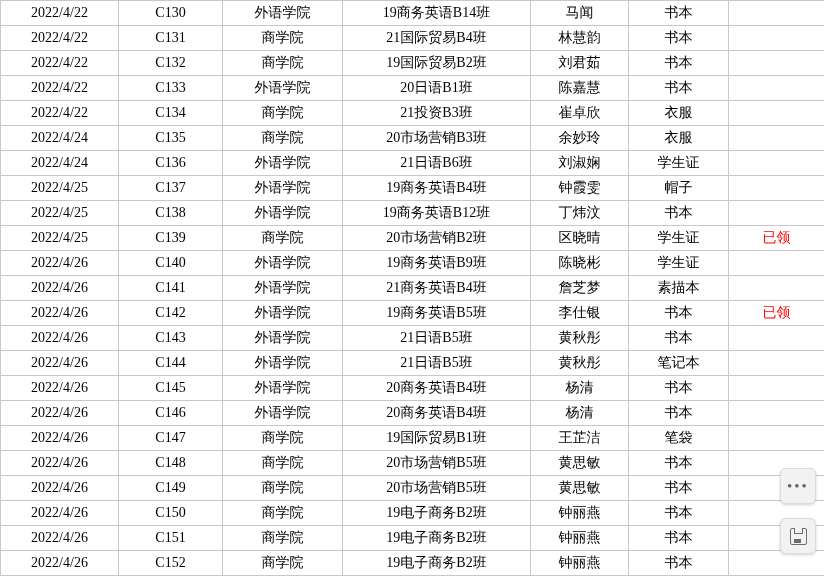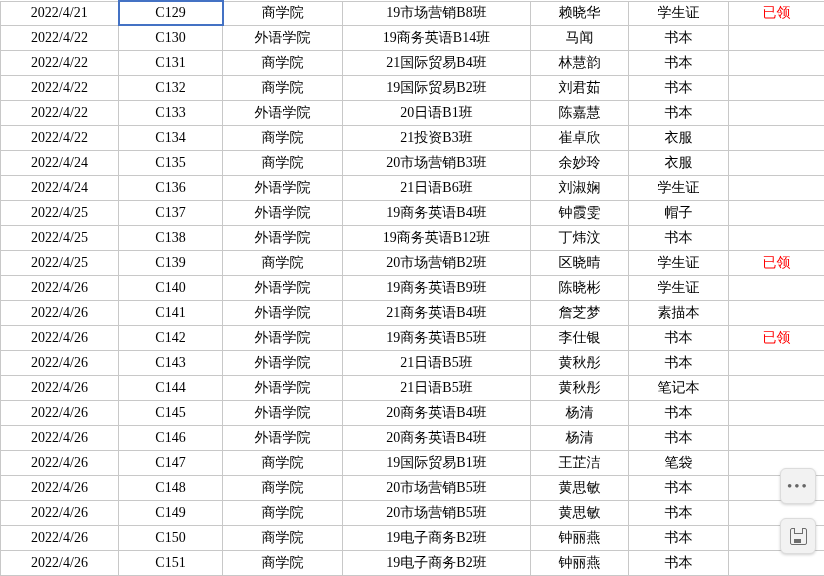--- a/index.html
+++ b/index.html
@@ -113,29 +113,20 @@
     <colgroup>
       <col class="c-date">
         <col class="c-id">
         <col class="c-dept">
         <col class="c-class">
       <col class="c-name">
         <col class="c-item">
         <col class="c-status">
     </colgroup>
     <tbody>
-        <tr class="first">
-          <td class="date plain">2022/4/21</td>
-          <td class="id selected">C129</td>
-          <td class="dept plain">商学院</td>
-          <td class="class plain">19市场营销B8班</td>
-          <td class="name plain">赖晓华</td>
-          <td class="item plain">学生证</td>
-          <td class="status plain">已领</td>
-        </tr>
         <tr>
           <td class="date">2022/4/22</td>
           <td class="id">C130</td>
           <td class="dept">外语学院</td>
           <td class="class">19商务英语B14班</td>
           <td class="name">马闻</td>
           <td class="item">书本</td>
           <td class="status"></td>
         </tr>
         <tr>

